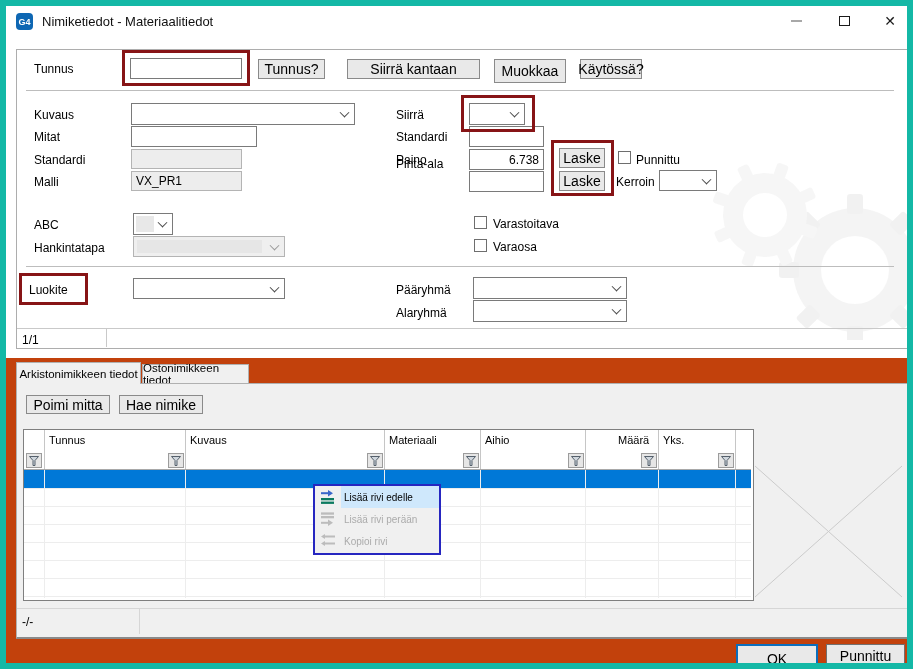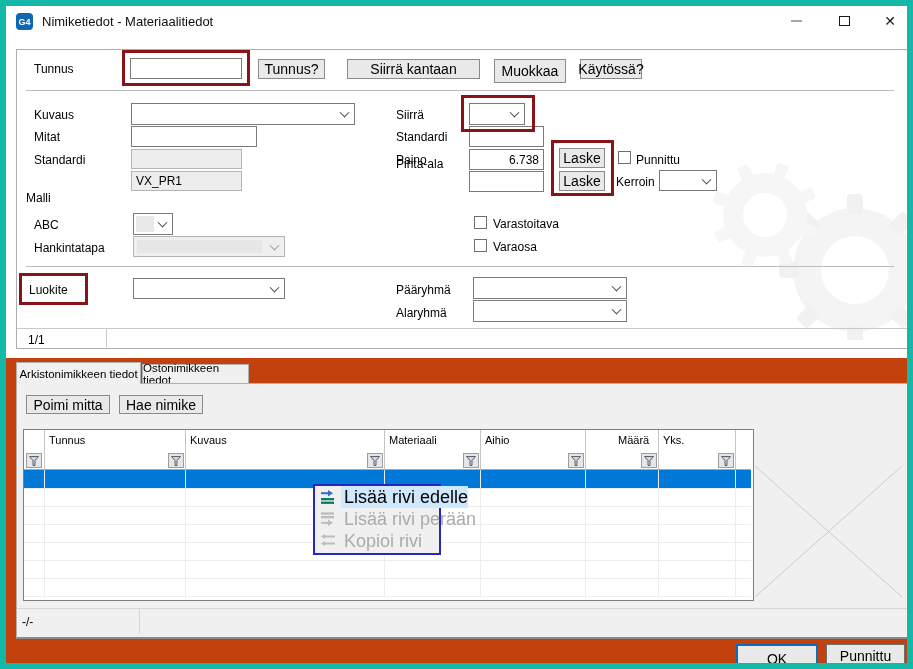--- a/index.html
+++ b/index.html
@@ -29,21 +29,21 @@
   .winbtn{position:absolute;width:32px;height:22px;top:4px;display:flex;align-items:center;justify-content:center;}
   .topbg{position:absolute;left:0;top:31px;width:911px;height:321px;background:#fff;}
   .panel{position:absolute;left:10px;top:43px;width:893px;height:298px;background:#fff;border:1px solid #adadad;overflow:hidden;}
   .tab{position:absolute;box-sizing:border-box;background:#f0f0f0;border:1px solid #b0b0b0;border-bottom:none;font-size:11.5px;display:flex;align-items:center;justify-content:center;}
   .tabpanel{position:absolute;left:10px;top:377px;width:893px;height:253px;background:#f0f0f0;border:1px solid #b0b0b0;border-bottom:2px solid #8a8a8a;}
   .grid{position:absolute;left:17px;top:423px;width:729px;height:170px;background:#fff;border:1px solid #7f7f7f;}
   .gh{position:absolute;top:4px;font-size:11px;color:#000;white-space:nowrap;}
   .funnelbtn{position:absolute;width:16px;height:15px;background:#e6e6e6;border:1px solid #9c9c9c;box-sizing:border-box;display:flex;align-items:center;justify-content:center;}
   .selrow{position:absolute;left:0;top:40px;width:727px;height:18px;background:var(--selection);}
   .menu{position:absolute;left:307px;top:478px;width:128px;height:71px;box-sizing:border-box;background:#f0f0f0;border:2px solid var(--menu_border);z-index:10;}
-  .mitem{height:22px;display:flex;align-items:center;font-size:18px;color:#000;}
+  .mitem{height:22px;display:flex;align-items:center;font-size:10px;color:#000;}
   .mitem .mic{width:26px;display:flex;align-items:center;justify-content:center;flex:0 0 26px;}
   .mitem .mlabel{flex:1;display:flex;align-items:center;height:100%;padding-left:3px;white-space:nowrap;}
   .mitem.hl .mlabel{background:var(--menu_highlight);}
   .mitem.dis .mlabel{color:#ababab;}
   .okbtn{border:2px solid #0a6ebd;}
 </style>
 </head>
 <body>
 
 <div class="dlg">
@@ -110,21 +110,21 @@
   <div class="sep" style="left:20px;top:84px;width:868px;"></div>
 
   <div class="lbl" style="left:28px;top:102px;">Kuvaus</div>
   <div class="combo" style="left:125px;top:97px;width:224px;height:22px;">
     <span class="arr"></span>
   </div>
   <div class="lbl" style="left:28px;top:124px;">Mitat</div>
   <div class="inp" style="left:125px;top:120px;width:126px;height:21px;"></div>
   <div class="lbl" style="left:28px;top:147px;">Standardi</div>
   <div class="inp dis" style="left:125px;top:143px;width:111px;height:20px;"></div>
-  <div class="lbl" style="left:20px;top:169px;margin-top:16px;">Malli</div>
+  <div class="lbl" style="left:28px;top:169px;">Malli</div>
   <div class="inp dis" style="left:125px;top:165px;width:111px;height:20px;">VX_PR1</div>
 
   <div class="lbl" style="left:390px;top:102px;">Siirrä</div>
   <div class="redbox" style="left:455px;top:89px;width:74px;height:37px;"></div>
   <div class="combo" style="left:463px;top:97px;width:56px;height:22px;">
     <span class="txt"></span>
     <span class="arr"></span>
   </div>
   <div class="lbl" style="left:390px;top:124px;">Standardi</div>
   <div class="inp" style="left:463px;top:120px;width:75px;height:21px;"></div>
@@ -168,21 +168,21 @@
   <div class="combo" style="left:467px;top:271px;width:154px;height:22px;">
     <span class="arr"></span>
   </div>
   <div class="lbl" style="left:390px;top:300px;">Alaryhmä</div>
   <div class="combo" style="left:467px;top:294px;width:154px;height:22px;">
     <span class="arr"></span>
   </div>
 
   <div class="sep" style="left:11px;top:322px;width:891px;background:#c9c9c9;"></div>
   <div class="vline" style="left:100px;top:322px;height:19px;background:#c9c9c9;"></div>
-  <div class="lbl" style="left:16px;top:327px;margin-left:6px;">1/1</div>
+  <div class="lbl" style="left:16px;top:327px;">1/1</div>
 
   <div class="tab" style="left:10px;top:356px;width:125px;height:22px;z-index:3;">
     <span>Arkistonimikkeen tiedot</span>
   </div>
   <div class="tab" style="left:136px;top:358px;width:107px;height:19px;">
     <span>Ostonimikkeen tiedot</span>
   </div>
 
   <div class="tabpanel"></div>
   <div class="btn" style="left:20px;top:389px;width:84px;height:19px;">Poimi mitta</div>

